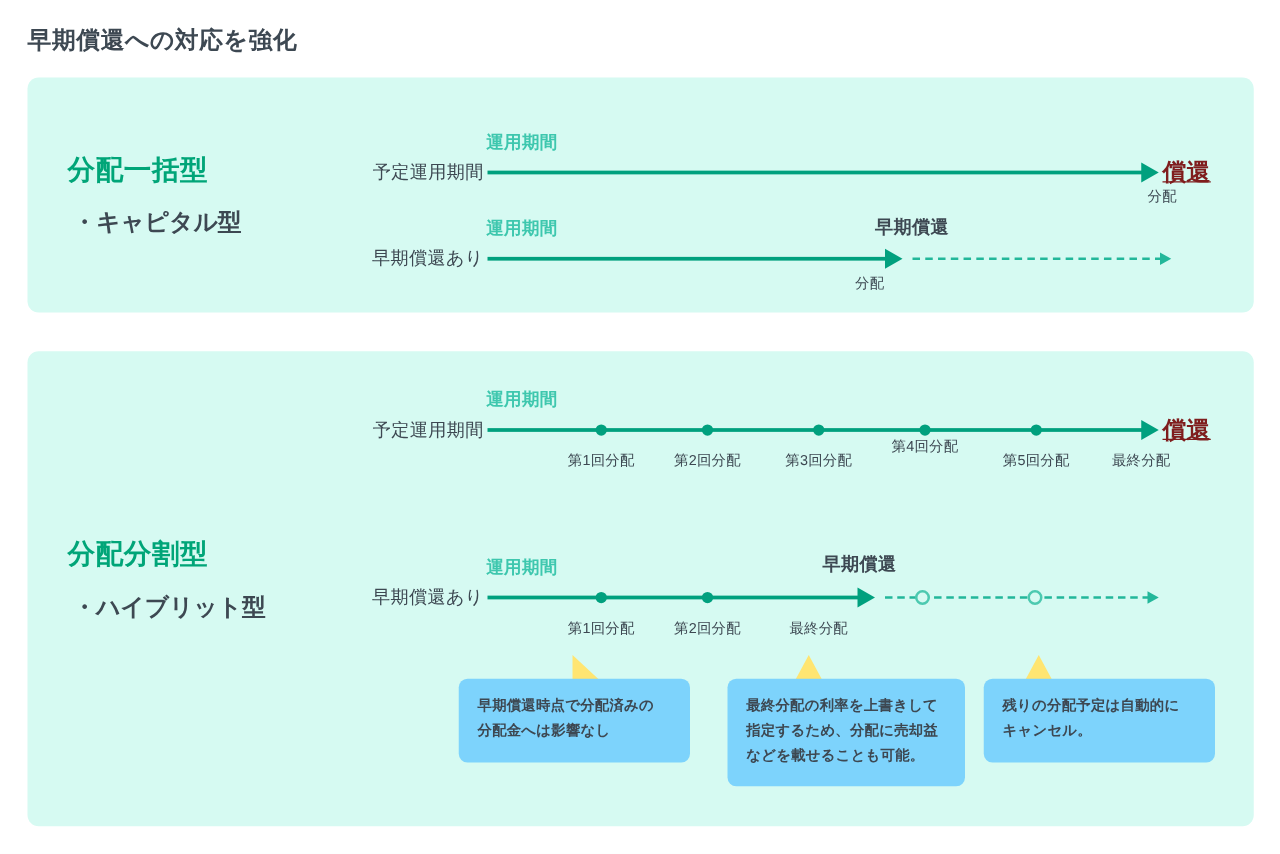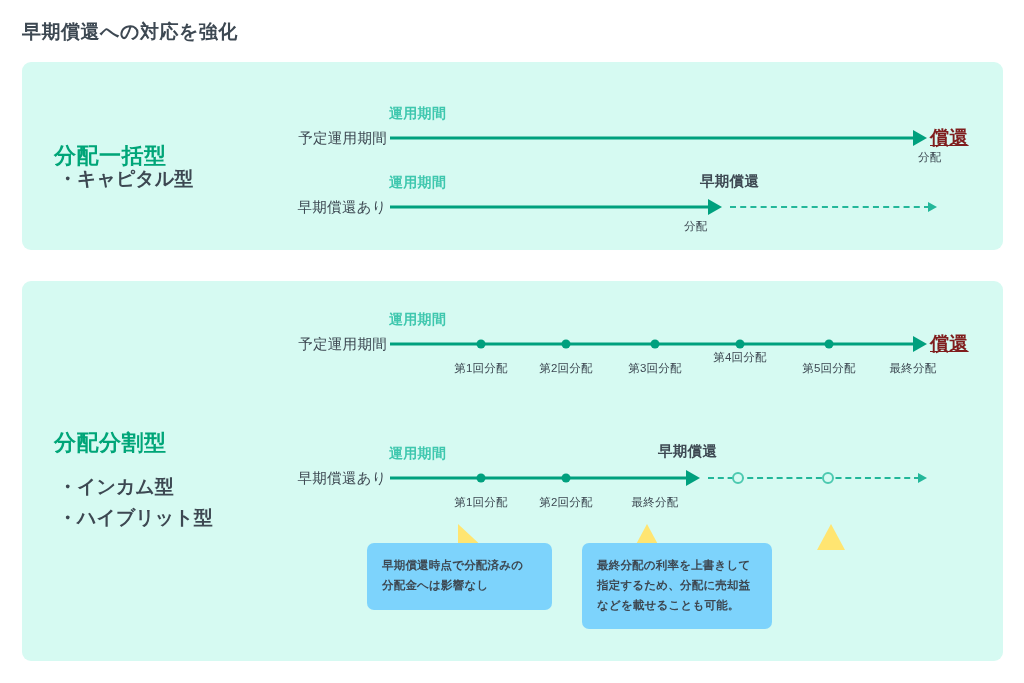--- a/index.html
+++ b/index.html
@@ -197,21 +197,21 @@
   }
 </style>
 </head>
 <body>
 
 <div class="page-title">早期償還への対応を強化</div>
 
 <div class="panel" id="panel-1">
 
   <div class="panel-left">
-    <div class="type-heading" style="left:32px; top:59px;margin-top:20px;">分配一括型</div>
+    <div class="type-heading" style="left:32px; top:59px;">分配一括型</div>
     <div class="type-bullets" style="left:36px; top:101px;">
       <div>キャピタル型</div>
     </div>
   </div>
 
   <div class="row-label" style="left:180px; top:76px; width:185px;">予定運用期間</div>
   <div class="period-label" style="left:367px; top:43px;">運用期間</div>
   <div class="axis-solid" style="left:368px; top:76px; width:525px;"></div>
   <div class="arrow-head" style="left:891px; top:76px;"></div>
   <div class="end-label" style="left:908px; top:76px;">償還</div>
@@ -225,21 +225,20 @@
   <div class="sub-label" style="left:662px; top:157px;">分配</div>
   <div class="axis-dashed" style="left:708px; top:145px; width:200px;"></div>
   <div class="arrow-head small" style="left:906px; top:145px;"></div>
 </div>
 
 <div class="panel" id="panel-2">
 
   <div class="panel-left">
     <div class="type-heading" style="left:32px; top:147px;text-align:right;">分配分割型</div>
     <div class="type-bullets" style="left:36px; top:190px;">
-      <div>インカム型</div>
       <div>ハイブリット型</div>
     </div>
   </div>
 
   <div class="row-label" style="left:180px; top:63px; width:185px;">予定運用期間</div>
   <div class="period-label" style="left:367px; top:30px;">運用期間</div>
   <div class="axis-solid" style="left:368px; top:63px; width:525px;"></div>
   <div class="arrow-head" style="left:891px; top:63px;"></div>
   <div class="end-label" style="left:908px; top:63px;">償還</div>
 
@@ -280,13 +279,15 @@
 分配金へは影響なし</div>
 
   <div class="callout-tail" style="left:611px; top:243px;
        border-left:14px solid transparent; border-right:14px solid transparent; border-bottom:26px solid #ffe571;"></div>
   <div class="callout" style="left:560px; top:262px; width:160px;">最終分配の利率を上書きして
 指定するため、分配に売却益
 などを載せることも可能。</div>
 
   <div class="callout-tail" style="left:795px; top:243px;
        border-left:14px solid transparent; border-right:14px solid transparent; border-bottom:26px solid #ffe571;"></div>
+  <div class="callout" style="left:765px; top:262px; width:155px;">残りの分配予定は自動的に
+キャンセル。</div>
 </div>
 
 </body></html>

